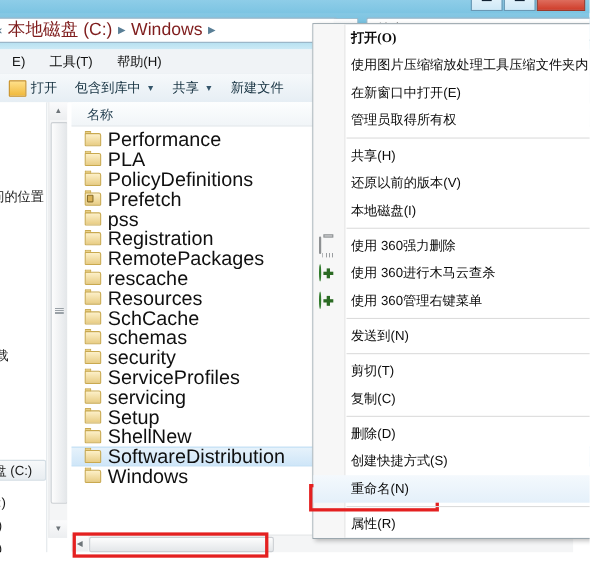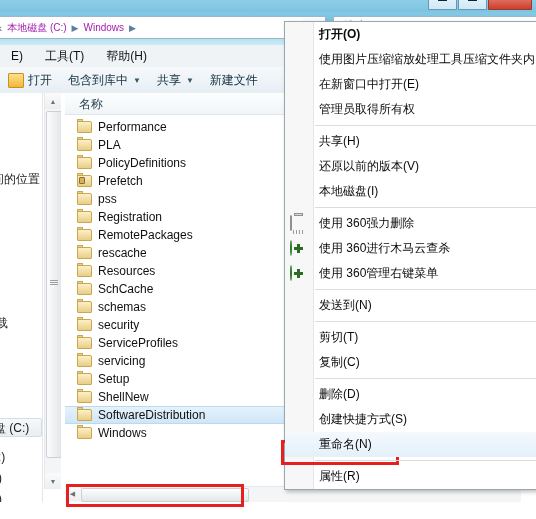--- a/index.html
+++ b/index.html
@@ -16,21 +16,21 @@
   #caption-strip{position:absolute;left:0;top:0;width:536px;height:12px;
     background:linear-gradient(to bottom,#8ecde8,#7cc4e2);}
   #win-buttons{position:absolute;right:4px;top:-12px;height:22px;display:flex;gap:1px;}
   .winbtn{width:27px;height:20px;border:1px solid #6a98b4;border-radius:2px 2px 0 0;
     background:linear-gradient(to bottom,#f3fbff,#cfe8f6);}
   .winbtn .g{display:block;margin:11px auto 0;width:9px;height:1px;background:#123;}
   .winbtn.close{width:42px;background:linear-gradient(to bottom,#f0a79c,#cf3d2a);border-color:#9a3a2c;}
   #addr-box{position:absolute;left:-10px;top:16px;width:315px;height:21px;
     background:#fff;border:1px solid #9bb7c9;border-radius:2px;display:flex;align-items:center;}
   .chev{font-size:11px;color:#4a6b80;padding:0 3px 0 5px;}
-  .crumb{font-size:10px;color:#a21caf;padding:1px 2px;white-space:nowrap;}
+  .crumb{font-size:16px;color:#7f1d1d;padding:1px 2px;white-space:nowrap;}
   .crumb-sep{color:#5a7f96;font-size:9px;padding:0 3px;}
   #addr-drop{margin-left:auto;font-size:8px;color:#24485e;padding-right:6px;}
   #refresh-btn{position:absolute;left:303px;top:16px;width:22px;height:21px;
     border:1px solid #9bb7c9;border-left:none;border-radius:0 2px 2px 0;
     background:linear-gradient(to bottom,#fdfdfd,#e4eef5);
     display:flex;align-items:center;justify-content:center;}
   #refresh-btn svg{display:block;}
   #search-box{position:absolute;left:333px;top:16px;width:210px;height:21px;
     background:#fff;border:1px solid #9bb7c9;border-radius:2px;
     display:flex;align-items:center;padding-left:7px;box-sizing:border-box;}
@@ -80,21 +80,21 @@
   .row{position:absolute;left:0;width:471px;height:18px;display:flex;align-items:center;}
   .row.sel{background:linear-gradient(to bottom,#e6f2fb,#cfe6f8);
     border-top:1px solid #b8daf2;border-bottom:1px solid #b8daf2;box-sizing:border-box;}
   .folder-ico{width:15px;height:12px;margin-left:12px;margin-right:6px;position:relative;flex:none;}
   .folder-ico .back{position:absolute;left:0;top:0;width:15px;height:12px;border-radius:1px 2px 1px 1px;
     background:linear-gradient(to bottom,#fdf0c8,#e8cd85);border:1px solid #c9a94f;box-sizing:border-box;}
   .folder-ico .tab{position:absolute;left:0;top:-2px;width:6px;height:3px;border-radius:1px 1px 0 0;
     background:#e9d089;border:1px solid #c9a94f;border-bottom:none;box-sizing:border-box;}
   .folder-ico .lock{position:absolute;left:2px;top:2px;width:6px;height:7px;
     background:#d9b257;border:1px solid #8a6f2a;border-radius:1px;box-sizing:border-box;}
-  .fname{font-size:12px;color:#101010;white-space:nowrap;}
+  .fname{font-size:18px;color:#101010;white-space:nowrap;}
   .fdate{position:absolute;left:230px;font-size:12px;color:#3a3a3a;white-space:nowrap;}
   .ftype{position:absolute;left:345px;font-size:12px;color:#3a3a3a;white-space:nowrap;}
   
   #list-hsb{position:absolute;left:0;bottom:0;width:456px;height:15px;
     background:#f4f5f6;border-top:1px solid #e6e8ea;}
   #list-hsb-thumb{position:absolute;left:16px;top:1px;width:166px;height:12px;
     background:linear-gradient(to bottom,#fdfdfd,#e3e6e9);border:1px solid #ccd0d4;border-radius:2px;}
   #hsb-left{position:absolute;left:0;top:0;width:15px;height:14px;
     background:linear-gradient(to bottom,#fbfbfc,#eceef0);
     display:flex;align-items:center;justify-content:center;font-size:7px;color:#6d7479;}
@@ -102,21 +102,21 @@
   .redbox{position:absolute;border:3px solid #e42020;box-sizing:border-box;pointer-events:none;}
   #redbox-file{left:66px;top:484px;width:178px;height:23px;}
   #redbox-menu{left:281px;top:440px;width:118px;height:25px;}
   
   #ctxmenu{position:absolute;left:284px;top:21px;width:252px;
     background:#fff;border:1px solid #9ba7ae;box-shadow:2px 2px 4px rgba(0,0,0,.25);}
   #ctx-gutter{position:absolute;left:0;top:0;width:28px;bottom:0;background:#f7f7f7;
     border-right:1px solid #e6e6e6;}
   .ctx-item{position:relative;height:25px;display:flex;align-items:center;padding-left:34px;
     font-size:12px;color:#0b0b0b;white-space:nowrap;z-index:2;}
-  .ctx-item.bold{font-weight:bold;}
+  .ctx-item.bold{font-weight:bold;font-family:Liberation Serif, serif;}
   .ctx-item.hl{background:linear-gradient(to bottom,#f4f9fd,#e4f0fa);text-align:center;}
   .ctx-sep{height:1px;margin:3px 0 3px 30px;background:#dcdcdc;position:relative;z-index:2;}
   .ctx-ico{position:absolute;left:5px;top:5px;width:17px;height:16px;z-index:3;}
   .ico-shred{width:16px;height:13px;margin-top:2px;border-radius:2px;
     background:linear-gradient(to bottom,#e9e9e9,#b9bcbe);border:1px solid #8e9193;box-sizing:border-box;position:relative;}
   .ico-shred::after{content:"";position:absolute;left:2px;bottom:-4px;width:11px;height:4px;
     background:repeating-linear-gradient(to right,#9a9da0 0 1px,transparent 1px 3px);}
   .ico-shred::before{content:"";position:absolute;left:3px;top:-3px;width:9px;height:3px;
     background:#d7d9db;border:1px solid #8e9193;box-sizing:border-box;}
   .ico-360{width:16px;height:16px;border-radius:50%;

